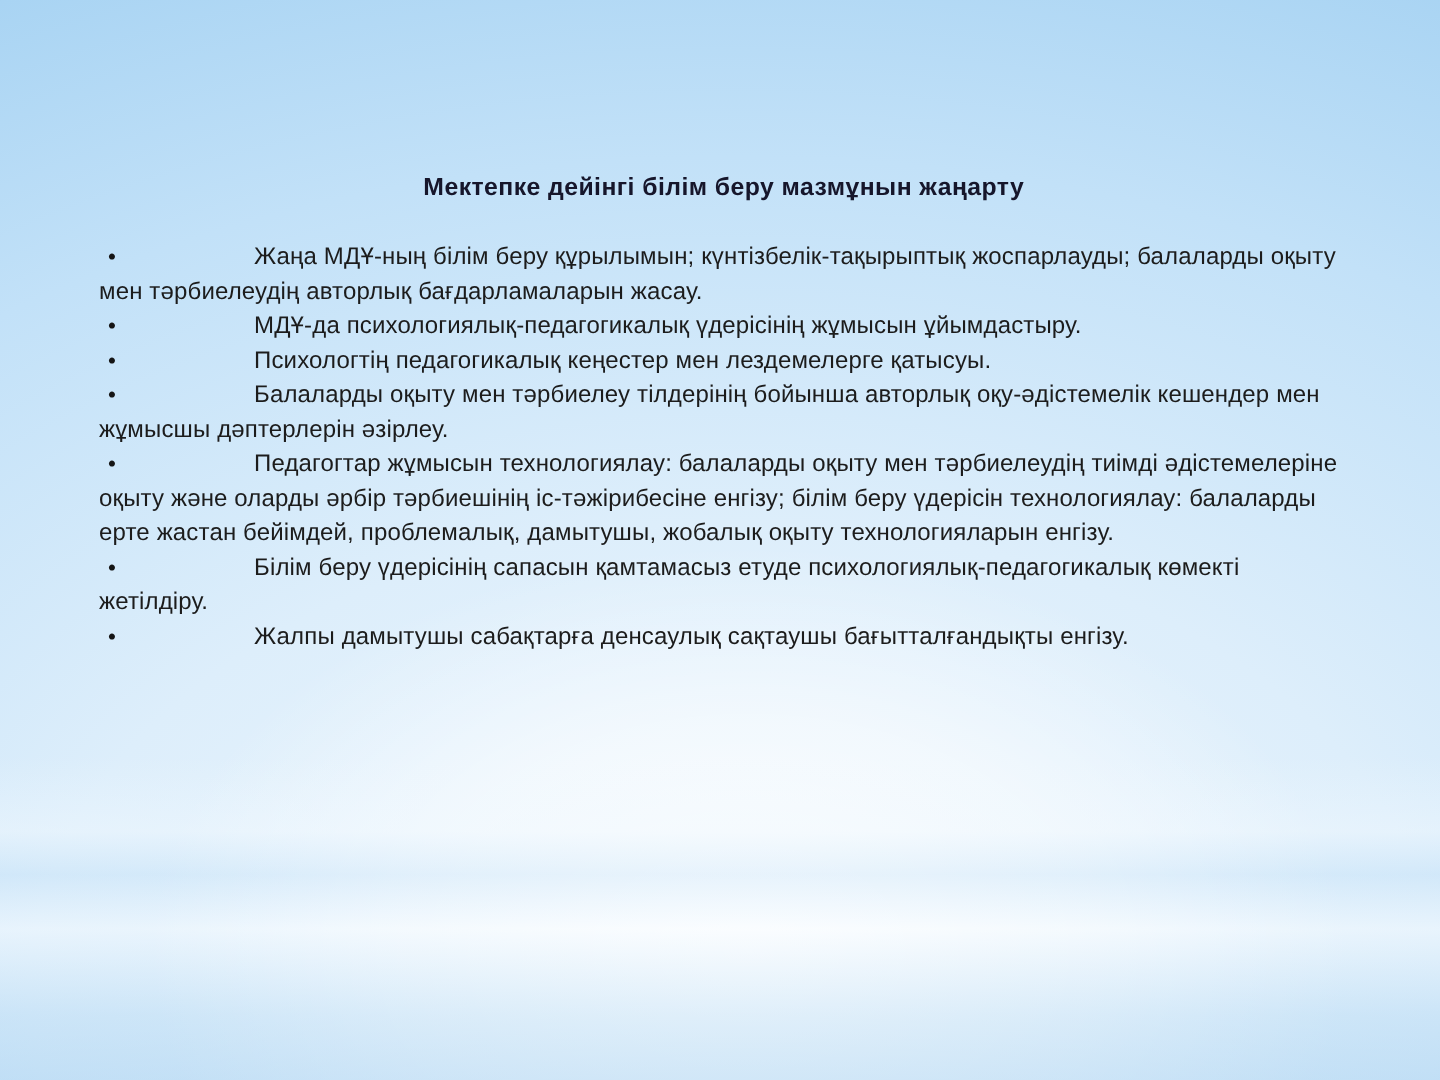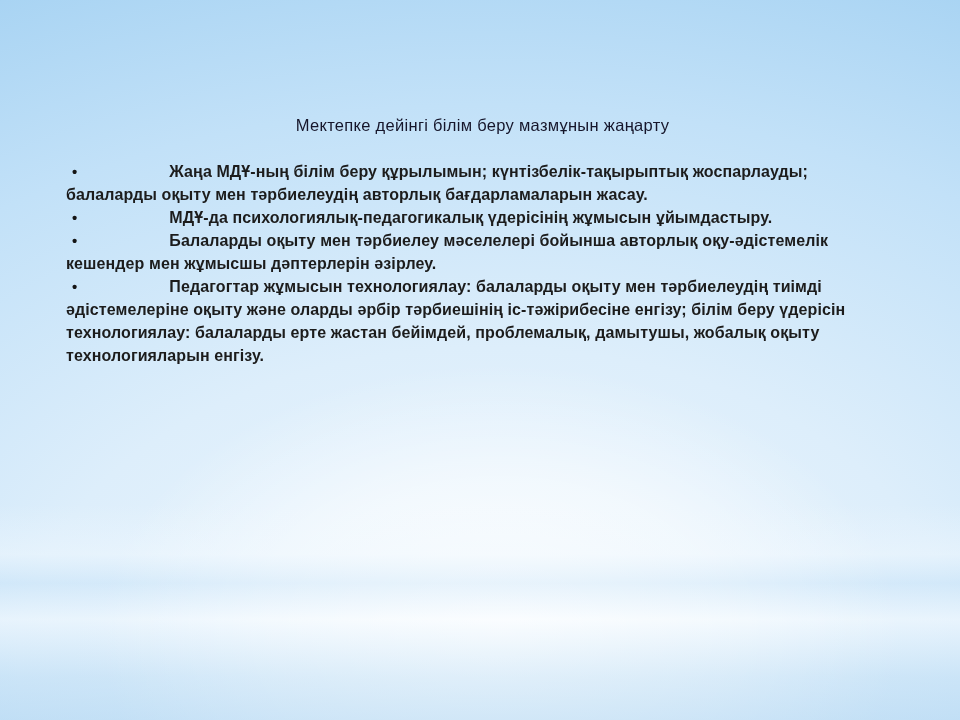--- a/index.html
+++ b/index.html
@@ -37,38 +37,37 @@
   .content {
     position: absolute;
     left: 66px;
     top: 114px;
     width: 833px;
   }
 
   .title {
     text-align: center;
     font-size: 16.5px;
-    font-weight: normal;
+    font-weight: bold;
     letter-spacing: 0.3px;
     line-height: 23px;
     color: #16162b;
   }
 
   .bullets {
     margin-top: 23px;
     list-style: none;
   }
 
   .bullet-item {
     font-size: 16px;
     line-height: 23px;
     color: #1c1c1c;
     letter-spacing: 0.1px;
     text-indent: 6px;      
-    font-weight: bold;
   }
   .bullet-item .marker {
     font-size: 15px;
     color: #151515;
   }
   .bullet-item .tab {
     display: inline-block;
     width: 92px;           
   }
   .bullet-item .text {
@@ -82,24 +81,27 @@
   <div class="content">
 
     <div class="title">Мектепке дейінгі білім беру мазмұнын жаңарту</div>
 
     <div class="bullets">
 
       <div class="bullet-item"><span class="marker">•</span><span class="tab"></span><span class="text">Жаңа МДҰ-ның білім беру құрылымын; күнтізбелік-тақырыптық жоспарлауды; балаларды оқыту мен тәрбиелеудің авторлық бағдарламаларын жасау.</span></div>
 
       <div class="bullet-item"><span class="marker">•</span><span class="tab"></span><span class="text">МДҰ-да психологиялық-педагогикалық үдерісінің жұмысын ұйымдастыру.</span></div>
 
+      <div class="bullet-item"><span class="marker">•</span><span class="tab"></span><span class="text">Психологтің педагогикалық кеңестер мен лездемелерге қатысуы.</span></div>
 
-      <div class="bullet-item"><span class="marker">•</span><span class="tab"></span><span class="text">Балаларды оқыту мен тәрбиелеу мәселелері бойынша авторлық оқу-әдістемелік кешендер мен жұмысшы дәптерлерін әзірлеу.</span></div>
+      <div class="bullet-item"><span class="marker">•</span><span class="tab"></span><span class="text">Балаларды оқыту мен тәрбиелеу тілдерінің бойынша авторлық оқу-әдістемелік кешендер мен жұмысшы дәптерлерін әзірлеу.</span></div>
 
       <div class="bullet-item"><span class="marker">•</span><span class="tab"></span><span class="text">Педагогтар жұмысын технологиялау: балаларды оқыту мен тәрбиелеудің тиімді әдістемелеріне оқыту және оларды әрбір тәрбиешінің іс-тәжірибесіне енгізу; білім беру үдерісін технологиялау: балаларды ерте жастан бейімдей, проблемалық, дамытушы, жобалық оқыту технологияларын енгізу.</span></div>
 
+      <div class="bullet-item"><span class="marker">•</span><span class="tab"></span><span class="text">Білім беру үдерісінің сапасын қамтамасыз етуде психологиялық-педагогикалық көмекті жетілдіру.</span></div>
 
+      <div class="bullet-item"><span class="marker">•</span><span class="tab"></span><span class="text">Жалпы дамытушы сабақтарға денсаулық сақтаушы бағытталғандықты енгізу.</span></div>
 
 
 
     </div>
   </div>
 </div>
 
 </body></html>

